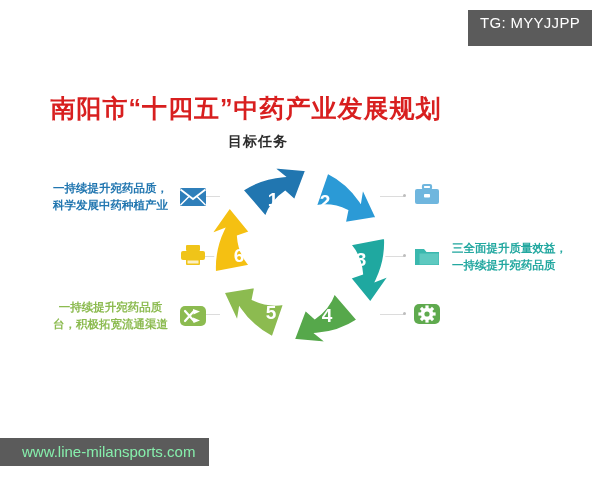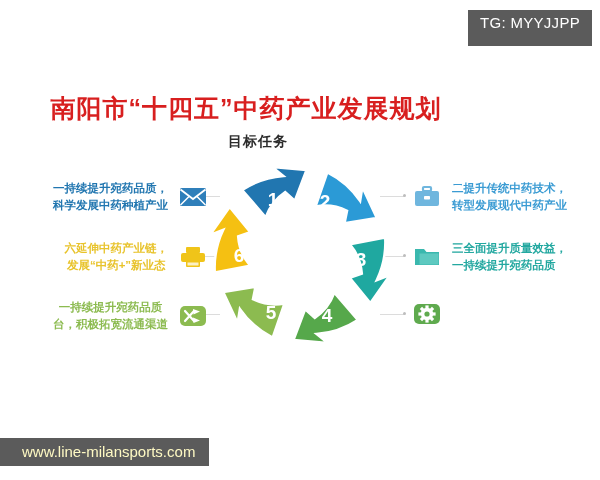--- a/index.html
+++ b/index.html
@@ -28,21 +28,21 @@
     line-height: 1;
     white-space: nowrap;
   }
 
   
   .site-watermark {
     position: absolute;
     left: 0;
     bottom: 14px;
     background: #5b5b5b;
-    color: #fef9c3;
+    color: #86efac;
     font-size: 15px;
     padding: 6px 14px 7px 22px;
     line-height: 1;
     white-space: nowrap;
   }
 
   
   .title-main {
     position: absolute;
     top: 92px;
@@ -164,22 +164,20 @@
   <div class="icon-box">
     <svg width="28" height="20" viewBox="0 0 28 20">
       <rect x="1" y="1" width="26" height="18" rx="1.5" fill="#2f7fba"></rect>
       <path d="M1.5 2.5 L14 12 L26.5 2.5" fill="none" stroke="#ffffff" stroke-width="1.8"></path>
       <path d="M1.5 18 L10 9.5 M26.5 18 L18 9.5" fill="none" stroke="#ffffff" stroke-width="1.5"></path>
     </svg>
   </div>
 </div>
 
 <div class="item item-left item-6">
-  <div class="item-text" style="color:#e8c32b;">六延伸中药产业链，
-发展“中药+”新业态</div>
   <div class="icon-box">
     <svg width="28" height="24" viewBox="0 0 28 24">
       <rect x="7" y="2" width="14" height="6" rx="1" fill="#f0c419"></rect>
       <rect x="2" y="8" width="24" height="9" rx="2" fill="#f0c419"></rect>
       <rect x="7" y="16" width="14" height="6" rx="1" fill="#f0c419"></rect>
       <rect x="8.5" y="17.5" width="11" height="3" fill="#ffffff" opacity="0.75"></rect>
     </svg>
   </div>
 </div>
 
@@ -197,22 +195,20 @@
 </div>
 
 <div class="item item-right item-2">
   <div class="icon-box">
     <svg width="28" height="24" viewBox="0 0 28 24">
       <rect x="10" y="2" width="8" height="4" rx="1" fill="none" stroke="#6fb6de" stroke-width="2.2"></rect>
       <rect x="2" y="6" width="24" height="15" rx="2" fill="#6fb6de"></rect>
       <rect x="11" y="11" width="6" height="3.5" rx="0.8" fill="#ffffff"></rect>
     </svg>
   </div>
-  <div class="item-text" style="color:#3a9bd3;">二提升传统中药技术，
-转型发展现代中药产业</div>
 </div>
 
 <div class="item item-right item-3">
   <div class="icon-box">
     <svg width="28" height="24" viewBox="0 0 28 24">
       <path d="M2 4 H11 L13.5 7 H26 V20 H2 Z" fill="#3ab8ae"></path>
       <path d="M6 9 H26 V20 H6 Z" fill="#ffffff" opacity="0.0"></path>
       <path d="M6.5 8.5 H25.5 V19.5 H6.5 Z" fill="#5ec9c0"></path>
     </svg>
   </div>

